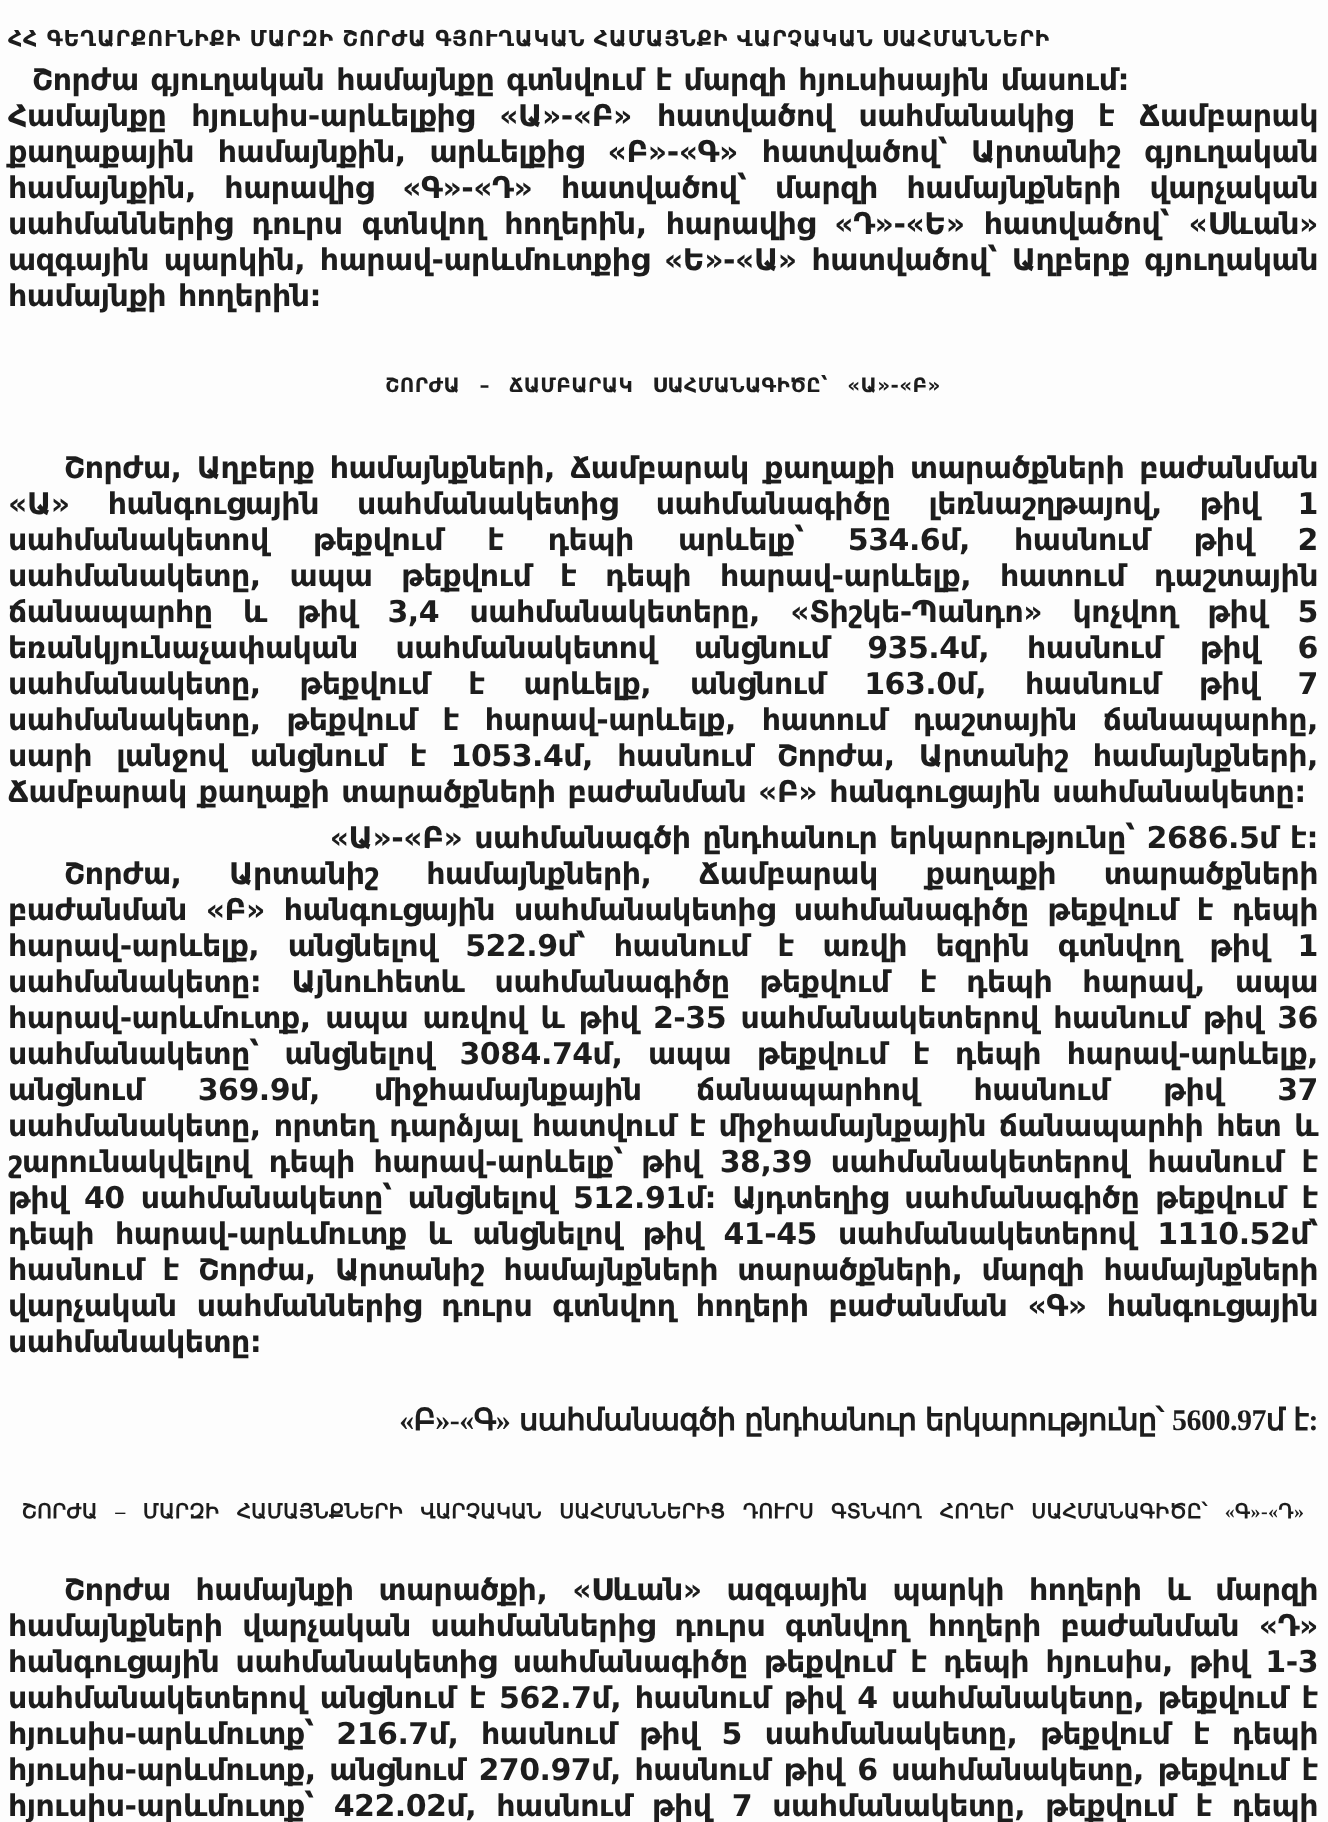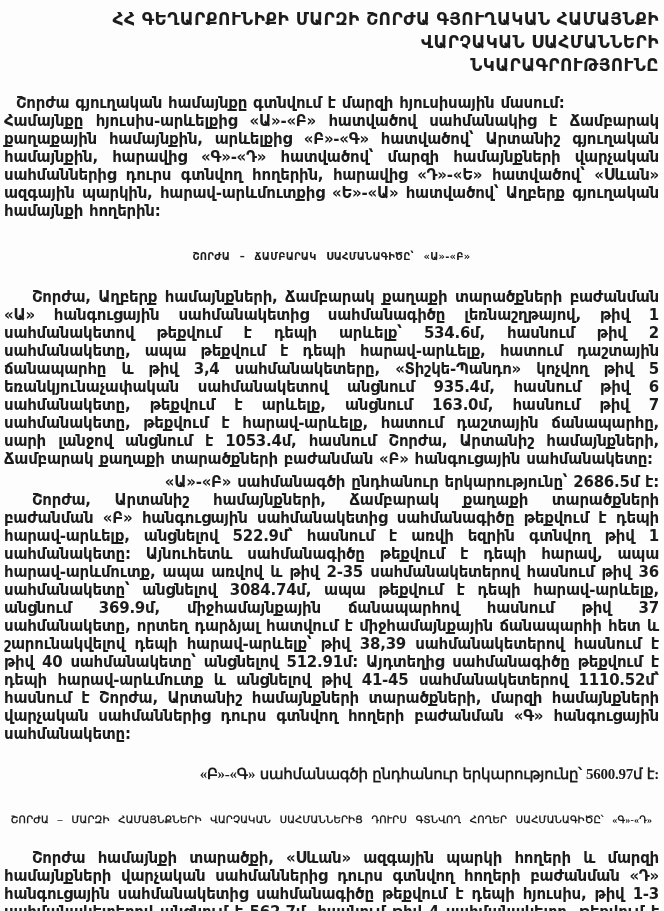--- a/index.html
+++ b/index.html
@@ -5,22 +5,22 @@
   html,body{margin:0;padding:0;}
   body{
     width:664px;height:911px;overflow:hidden;
     background:#fdfdfd;color:#1d1d1d;
     font-family:"DejaVu Sans","Liberation Sans",sans-serif;
     font-weight:700;
     -webkit-font-smoothing:none;
   }
   .page{padding:8px 5px 0 4px;}
   .title{
-    text-align:right;font-size:17px;line-height:23px;
-    letter-spacing:.4px;margin:0 0 17px 0;
+    text-align:left;font-size:11px;line-height:23px;
+    letter-spacing:.4px;margin:0 0 0 0;
   }
   .title div{margin:0;}
   p{
     margin:0;font-size:15px;line-height:18px;
     text-align:justify;letter-spacing:-.25px;word-spacing:1px;
   }
   .ind{text-indent:12px;}
   .pind{text-indent:28px;}
   .heading{
     text-align:center;font-size:10px;line-height:22px;
@@ -33,21 +33,20 @@
   .total.gap{margin-top:22px;font-family:Liberation Serif, serif;}
   .h4{margin-top:26px;margin-bottom:18px;font-family:Liberation Serif, serif;}
 </style>
 </head>
 <body>
 
 <div class="page">
 
   <div class="title">
     <div>ՀՀ ԳԵՂԱՐՔՈՒՆԻՔԻ ՄԱՐԶԻ ՇՈՐԺԱ ԳՅՈՒՂԱԿԱՆ ՀԱՄԱՅՆՔԻ ՎԱՐՉԱԿԱՆ ՍԱՀՄԱՆՆԵՐԻ</div>
-    <div>ՆԿԱՐԱԳՐՈՒԹՅՈՒՆԸ</div>
   </div>
 
   <p class="ind">Շորժա գյուղական համայնքը գտնվում է մարզի հյուսիսային մասում:</p>
   <p>Համայնքը հյուսիս-արևելքից «Ա»-«Բ» հատվածով սահմանակից է Ճամբարակ քաղաքային համայնքին, արևելքից «Բ»-«Գ» հատվածով՝ Արտանիշ գյուղական համայնքին, հարավից «Գ»-«Դ» հատվածով՝ մարզի համայնքների վարչական սահմաններից դուրս գտնվող հողերին, հարավից «Դ»-«Ե» հատվածով՝ «Սևան» ազգային պարկին, հարավ-արևմուտքից «Ե»-«Ա» հատվածով՝ Աղբերք գյուղական համայնքի հողերին:</p>
 
   <div>
     <div class="heading">ՇՈՐԺԱ – ՃԱՄԲԱՐԱԿ  ՍԱՀՄԱՆԱԳԻԾԸ՝  «Ա»-«Բ»</div>
     <p class="pind">Շորժա, Աղբերք համայնքների, Ճամբարակ քաղաքի տարածքների բաժանման «Ա» հանգուցային սահմանակետից սահմանագիծը լեռնաշղթայով, թիվ 1 սահմանակետով թեքվում է դեպի արևելք՝ 534.6մ, հասնում թիվ 2 սահմանակետը, ապա թեքվում է դեպի հարավ-արևելք, հատում դաշտային ճանապարհը և թիվ 3,4 սահմանակետերը, «Տիշկե-Պանդո» կոչվող թիվ 5 եռանկյունաչափական սահմանակետով անցնում 935.4մ, հասնում թիվ 6 սահմանակետը, թեքվում է արևելք, անցնում 163.0մ, հասնում թիվ 7 սահմանակետը, թեքվում է հարավ-արևելք, հատում դաշտային ճանապարհը, սարի լանջով անցնում է 1053.4մ, հասնում Շորժա, Արտանիշ համայնքների, Ճամբարակ քաղաքի տարածքների բաժանման «Բ» հանգուցային սահմանակետը:</p>
     <p class="total">«Ա»-«Բ» սահմանագծի ընդհանուր երկարությունը՝  2686.5մ է:</p>
   </div>

